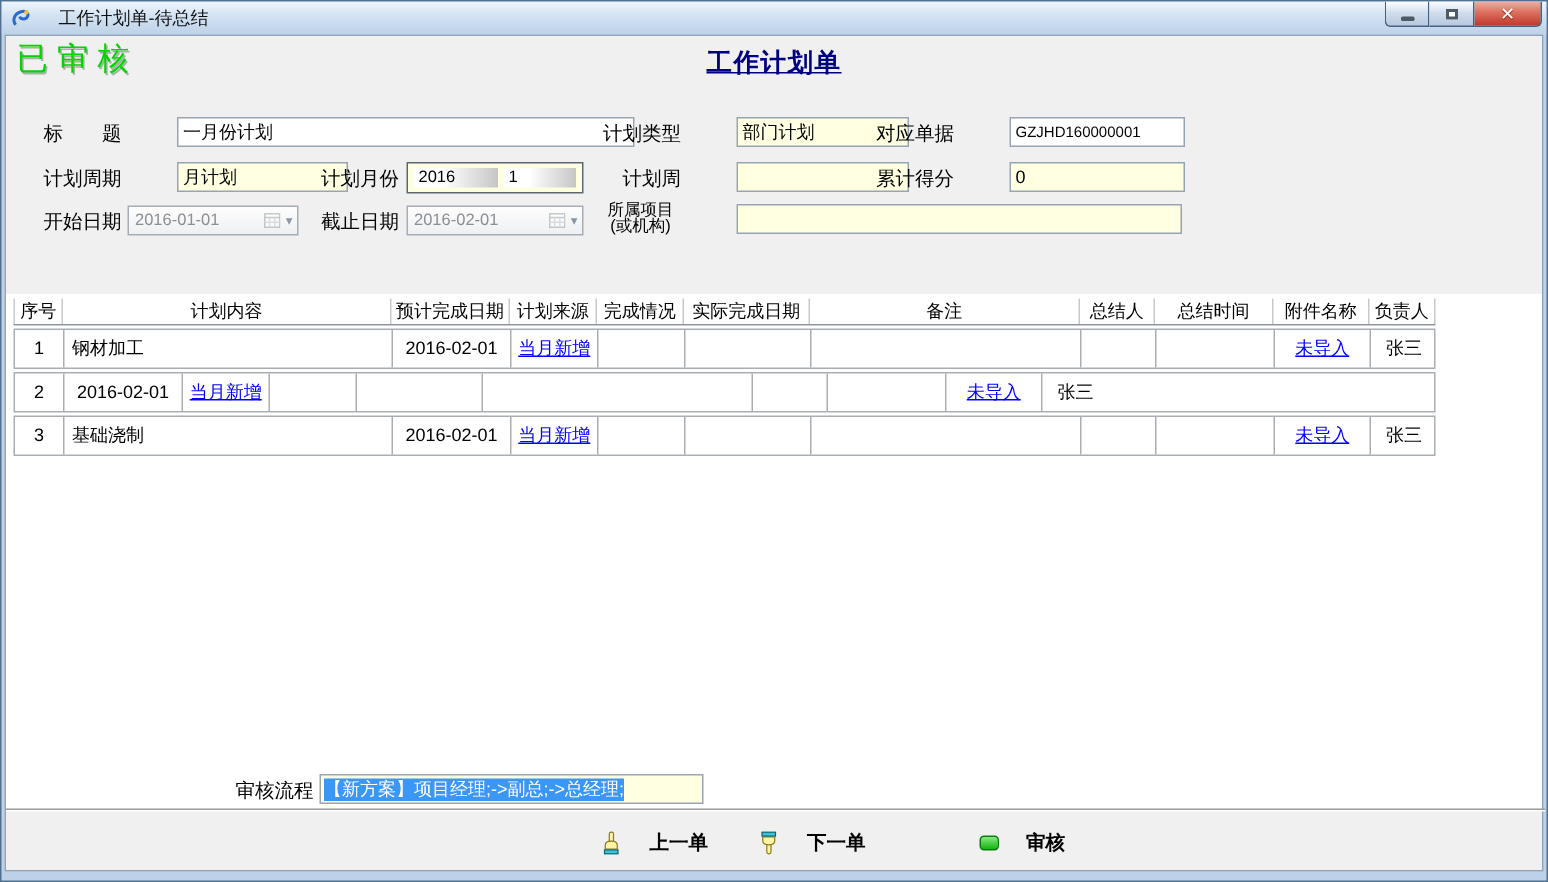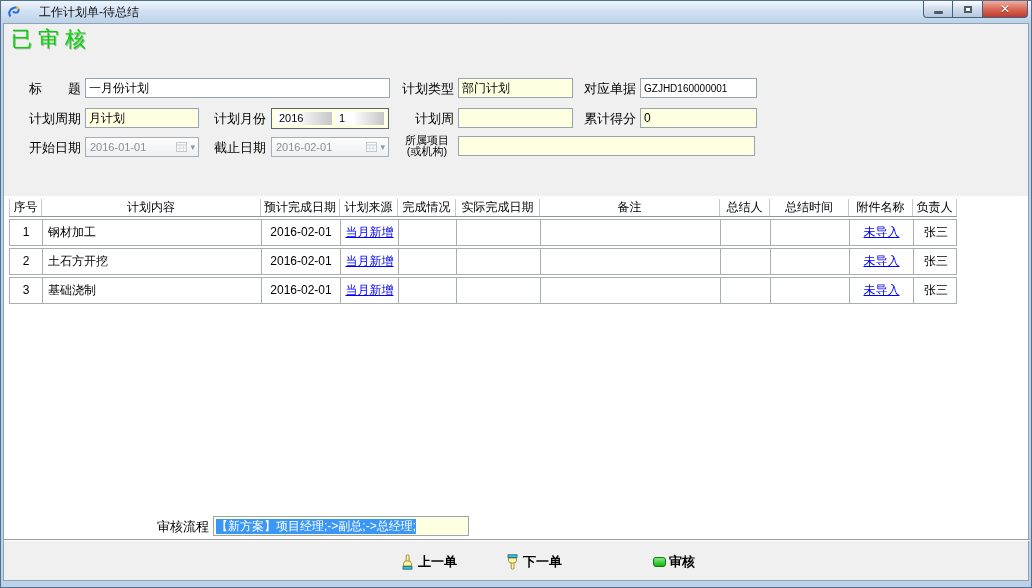--- a/index.html
+++ b/index.html
@@ -15,21 +15,21 @@
   .win-btn.close{width:45px;background:linear-gradient(#f0b0a2,#dd6f5e 45%,#c0392b);border-bottom-right-radius:4px;color:#fff;font-size:12px;font-weight:bold;text-shadow:0 1px 1px #7a1f14;}
   .glyph-min{width:9px;height:3px;background:#4d5a66;border-radius:1px;margin-top:6px;}
   .glyph-max{width:8px;height:7px;border:2px solid #4d5a66;box-sizing:border-box;background:#fff;}
   
   .content{position:absolute;top:22px;left:2px;right:2px;bottom:6px;background:#f0f0f0;border:1px solid #8fa3b8;box-sizing:border-box;}
   .stamp{position:absolute;left:10px;top:24px;font-size:21px;letter-spacing:6px;color:#00d500;text-shadow:1px 1px 0 rgba(110,125,110,.55);white-space:nowrap;}
   .doc-title{position:absolute;top:29px;left:0;width:100%;text-align:center;font-size:17px;font-weight:bold;color:#000080;text-decoration:underline;letter-spacing:1px;}
   
   .lbl{position:absolute;font-size:13px;color:#000;height:20px;line-height:20px;text-align:right;white-space:nowrap;}
   .lbl2{position:absolute;font-size:11px;line-height:11px;color:#000;text-align:center;}
-  .tb{position:absolute;height:20px;box-sizing:border-box;border:1px solid #97a4b2;background:#fff;font-size:12px;line-height:18px;padding:0 3px;font-family:"Liberation Sans","DejaVu Sans",sans-serif;color:#000;}
+  .tb{position:absolute;height:20px;box-sizing:border-box;border:1px solid #97a4b2;background:#fff;font-size:12px;line-height:18px;padding:0 3px;font-family:"Liberation Sans","DejaVu Sans",sans-serif;color:#000;margin-left:33px;}
   .tb.yellow{background:#ffffe1;}
   .tb.small{font-size:10px;}
   input.tb{outline:none;}
   .datefld{position:absolute;height:20px;box-sizing:border-box;border:1px solid #a6adb5;background:linear-gradient(#fdfdfd,#eef0f2);display:flex;align-items:center;padding-left:4px;}
   .datefld .dval{font-size:11px;color:#8b8f94;flex:1;}
   .datefld .cal{margin-right:3px;display:flex;align-items:center;opacity:.55;}
   .datefld .arr{font-size:9px;color:#8b97a5;margin-right:3px;}
   .spinbox{position:absolute;height:21px;box-sizing:border-box;border:1px solid #5b6672;background:#ffffe1;}
   .spin{position:absolute;top:3px;height:13px;box-sizing:border-box;background:linear-gradient(90deg,#ffffff 35%,#c6c6c6);font-size:11px;line-height:13px;padding-left:3px;color:#000;}
   
@@ -44,21 +44,21 @@
   .gc.left{text-align:left;padding-left:5px;}
   .c0{flex:0 0 33px;} .c1{flex:0 0 219px;} .c2{flex:0 0 79px;} .c3{flex:0 0 58px;}
   .c4{flex:0 0 58px;} .c5{flex:0 0 84px;} .c6{flex:0 0 180px;} .c7{flex:0 0 50px;}
   .c8{flex:0 0 79px;} .c9{flex:0 0 64px;} .c10{flex:0 0 44px;}
   a.lnk{color:#0000ff;text-decoration:underline;cursor:pointer;font-size:12px;}
   
   .flow-input{position:absolute;left:212px;top:515px;width:256px;height:20px;box-sizing:border-box;border:1px solid #9aa5b1;background:#ffffe1;display:flex;align-items:center;padding-left:2px;overflow:hidden;}
   .flow-sel{font-size:12px;line-height:15px;background:#3b97f5;color:#fff;white-space:nowrap;}
   
   .sep{position:absolute;left:3px;top:538px;width:1026px;height:0;border-top:1px solid #9c9c9c;border-bottom:1px solid #ffffff;}
-  .footbtn{position:absolute;top:551px;height:20px;display:flex;align-items:center;gap:3px;font-size:13px;font-weight:bold;color:#000;cursor:pointer;white-space:nowrap;}
+  .footbtn{position:absolute;top:551px;height:20px;display:flex;align-items:center;gap:18px;font-size:13px;font-weight:bold;color:#000;cursor:pointer;white-space:nowrap;}
   .audit-ico{width:13px;height:10px;border:1px solid #0c7a0c;border-radius:3px;background:linear-gradient(#86ea7f,#14b312);box-sizing:border-box;}
   .flipv{transform:scaleY(-1);display:inline-flex;}
 </style>
 </head>
 <body>
 
 <div class="window">
 
   <div class="titlebar">
     <span style="display:inline-flex;">
@@ -77,20 +77,21 @@
         </div>
       <div class="win-btn close">
           <span>✕</span>
         </div>
     </div>
   </div>
 
   <div class="content"></div>
 
   <div class="stamp">已审核</div>
+  <div class="doc-title">工作计划单</div>
 
   <span class="lbl" style="left:28px;top:78px;width:51px;">标　　题</span>
   <input class="tb" style="left: 84px; top: 77px; width: 305px;" readonly="" value="一月份计划">
   <span class="lbl" style="left:401px;top:78px;width:52px;">计划类型</span>
   <input class="tb yellow" style="left: 457px; top: 77px; width: 115px;" readonly="" value="部门计划">
   <span class="lbl" style="left:583px;top:78px;width:52px;">对应单据</span>
   <input class="tb small" style="left: 639px; top: 77px; width: 117px;" readonly="" value="GZJHD160000001">
 
   <span class="lbl" style="left:28px;top:108px;width:51px;">计划周期</span>
   <input class="tb yellow" style="left: 84px; top: 107px; width: 114px;" readonly="" value="月计划">
@@ -163,21 +164,20 @@
         <div class="gc c5"></div>
         <div class="gc c6"></div>
         <div class="gc c7"></div>
         <div class="gc c8"></div>
         <div class="gc c9"><a class="lnk">未导入</a></div>
         <div class="gc c10">张三</div>
       </div>
 
       <div class="grow">
         <div class="gc c0">2</div>
-        <div class="gc c1 left">土石方开挖</div>
         <div class="gc c2">2016-02-01</div>
         <div class="gc c3"><a class="lnk">当月新增</a></div>
         <div class="gc c4"></div>
         <div class="gc c5"></div>
         <div class="gc c6"></div>
         <div class="gc c7"></div>
         <div class="gc c8"></div>
         <div class="gc c9"><a class="lnk">未导入</a></div>
         <div class="gc c10">张三</div>
       </div>

